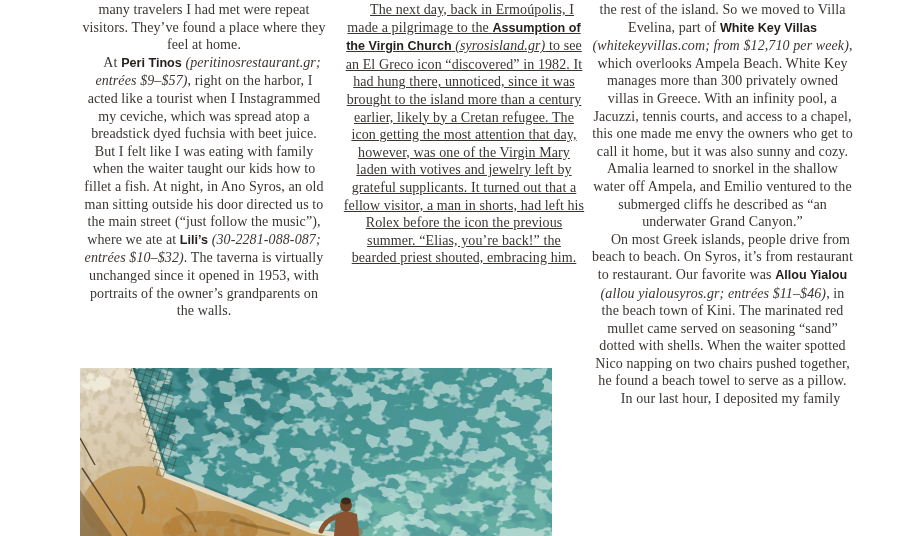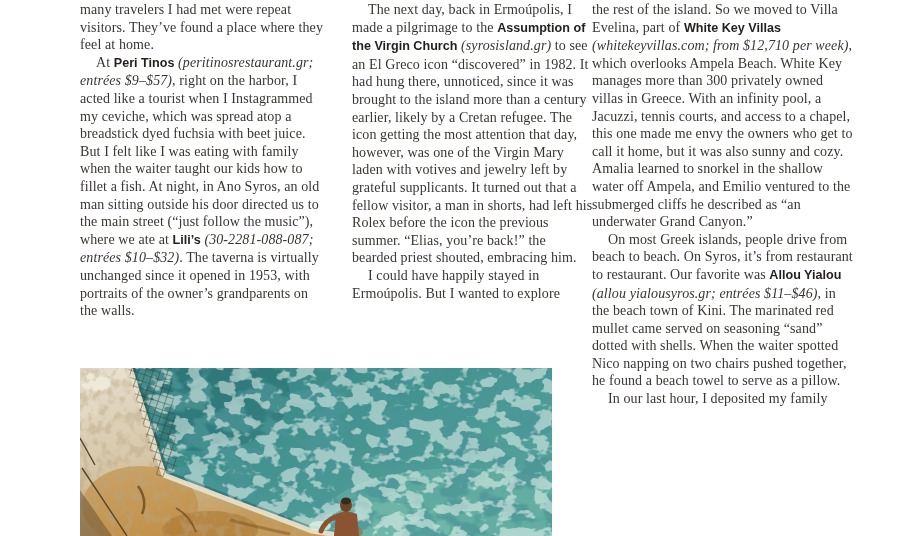--- a/index.html
+++ b/index.html
@@ -4,27 +4,27 @@
 <style>
   html,body{margin:0;padding:0;}
   body{
     width:907px;height:536px;overflow:hidden;background:#ffffff;
     font-family:"Liberation Serif","DejaVu Serif",serif;
   }
   .page{position:relative;width:907px;height:536px;background:#ffffff;color:#3a3531;}
   .col{
     position:absolute;top:1px;
     font-size:14px;line-height:17.6px;
-    text-align:left;color:#3a3531;
+    text-align:center;color:#3a3531;
     letter-spacing:0.1px;
   }
   .col p{margin:0;padding:0;}
   .col p.indent{text-indent:16px;}
   .col-left{left:80px;width:248px;}
-  .col-mid{left:352px;width:242px;}
+  .col-mid{left:343px;width:242px;text-decoration:underline;}
   .col-right{left:592px;width:261px;height:409px;overflow:hidden;}
   
   .col b{
     font-family:"Liberation Sans","DejaVu Sans",sans-serif;
     font-weight:700;font-size:12.6px;color:#231f1c;letter-spacing:0;
   }
   .col i{font-style:italic;}
   .photo{
     position:absolute;left:80px;top:368px;width:472px;height:168px;
     overflow:hidden;background:#3f8f8d;
@@ -36,21 +36,20 @@
 
 <div class="page">
 
   <div class="col col-left">
     <p>many travelers I had met were repeat visitors. They’ve found a place where they feel at home.</p>
     <p class="indent">At <b>Peri Tinos</b> <i>(peritinosrestaurant.​gr; entrées $9–$57)</i>, right on the harbor, I acted like a tourist when I Instagrammed my ceviche, which was spread atop a breadstick dyed fuchsia with beet juice. But I felt like I was eating with family when the waiter taught our kids how to fillet a fish. At night, in Ano Syros, an old man sitting outside his door directed us to the main street (“just follow the music”), where we ate at <b>Lili’s</b> <i>(30-2281-088-087; entrées $10–$32)</i>. The taverna is virtually unchanged since it opened in 1953, with portraits of the owner’s grandparents on the walls.</p>
   </div>
 
   <div class="col col-mid">
     <p class="indent">The next day, back in Ermoúpolis, I made a pilgrimage to the <b>Assumption of the Virgin Church</b> <i>(syrosisland.gr)</i> to see an El Greco icon “discovered” in 1982. It had hung there, unnoticed, since it was brought to the island more than a century earlier, likely by a Cretan refugee. The icon getting the most attention that day, however, was one of the Virgin Mary laden with votives and jewelry left by grateful supplicants. It turned out that a fellow visitor, a man in shorts, had left his Rolex before the icon the previous summer. “Elias, you’re back!” the bearded priest shouted, embracing him.</p>
-    <p class="indent">I could have happily stayed in Ermoúpolis. But I wanted to explore</p>
   </div>
 
   <div class="col col-right">
     <p>the rest of the island. So we moved to Villa Evelina, part of <b>White Key Villas</b> <i>(whitekeyvillas.com; from $12,710 per week)</i>, which overlooks Ampela Beach. White Key manages more than 300 privately owned villas in Greece. With an infinity pool, a Jacuzzi, tennis courts, and access to a chapel, this one made me envy the owners who get to call it home, but it was also sunny and cozy. Amalia learned to snorkel in the shallow water off Ampela, and Emilio ventured to the submerged cliffs he described as “an underwater Grand Canyon.”</p>
     <p class="indent">On most Greek islands, people drive from beach to beach. On Syros, it’s from restaurant to restaurant. Our favorite was <b>Allou Yialou</b> <i>(allou yialousyros.gr; entrées $11–$46)</i>, in the beach town of Kini. The marinated red mullet came served on seasoning “sand” dotted with shells. When the waiter spotted Nico napping on two chairs pushed together, he found a beach towel to serve as a pillow.</p>
     <p class="indent">In our last hour, I deposited my family opposite the ferry landing and went in search of <i>previous</i> ice cream, which was inspired by the island’s famous pink Turkish delight.</p>
   </div>
 
   <div class="photo">
     <svg viewBox="0 0 472 168" preserveAspectRatio="none">

